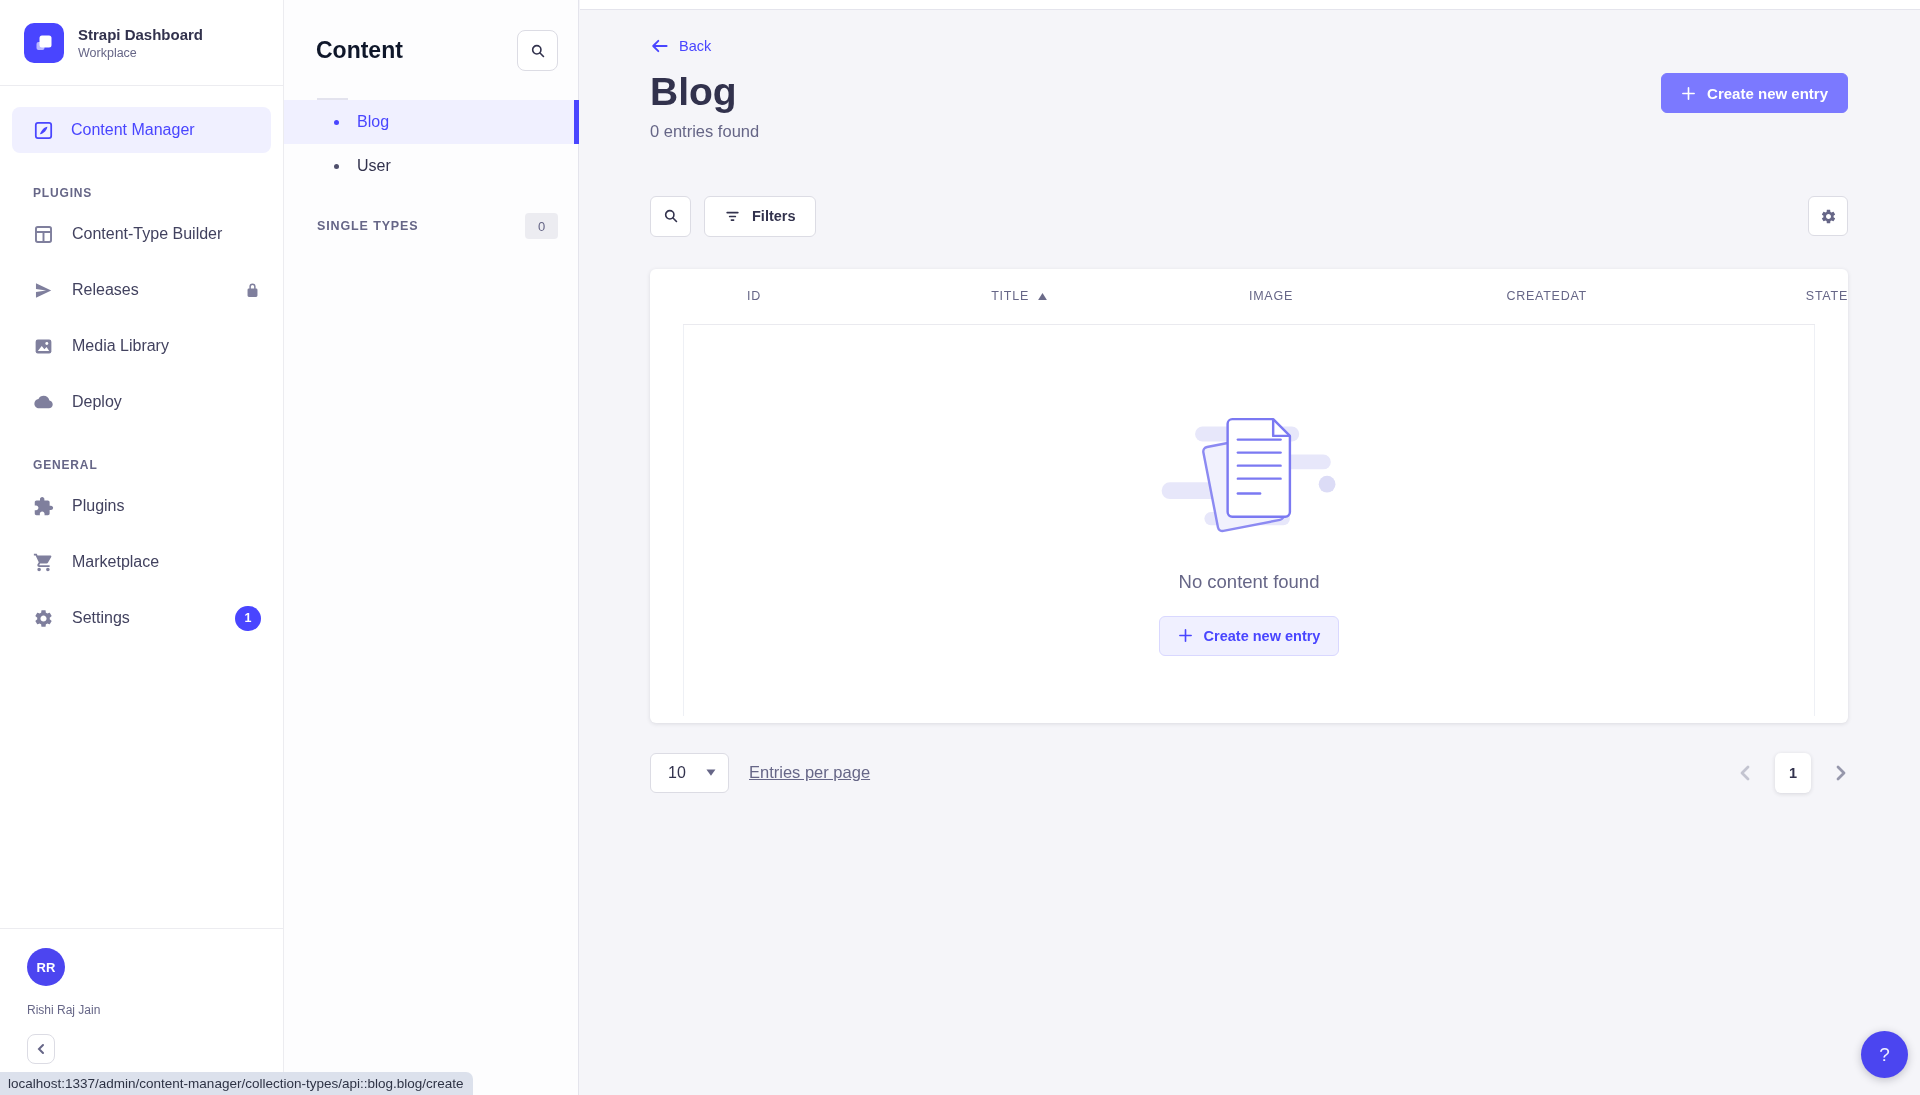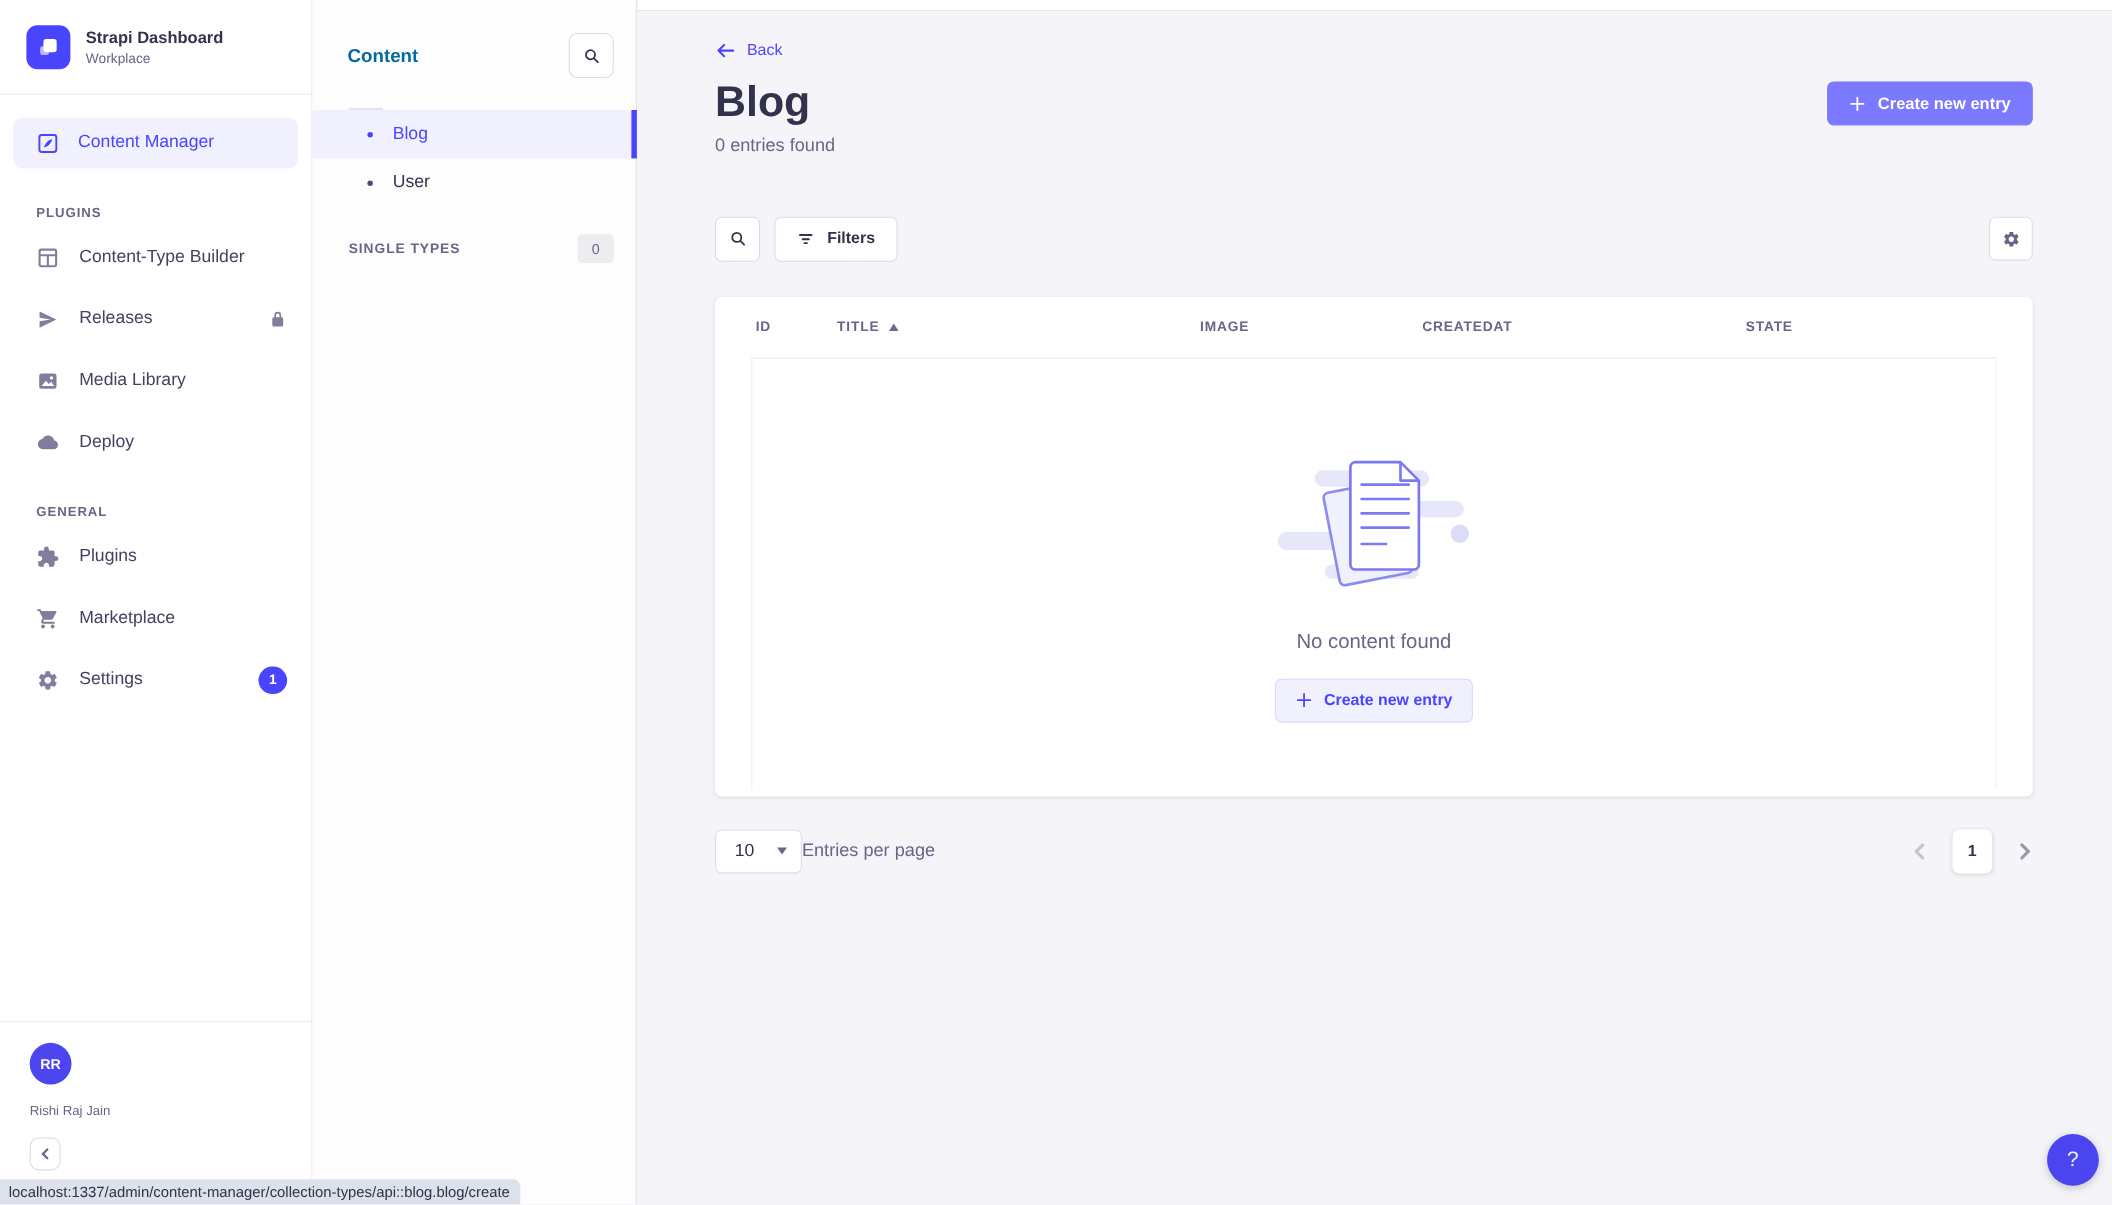--- a/index.html
+++ b/index.html
@@ -52,21 +52,21 @@
     width:28px; height:30px; border:1px solid #dcdce4; border-radius:8px; background:#fff;
     display:flex; align-items:center; justify-content:center; cursor:pointer;
   }
 
   
   .panel2 {
     position:absolute; left:284px; top:0; width:295px; height:1095px;
     background:#fdfdfe; border-right:1px solid #e4e4ec;
   }
   .panel2-head { display:flex; align-items:center; justify-content:space-between; padding:30px 20px 0 32px; }
-  .panel2-title { font-size:17px; font-weight:700; color:#0369a1; }
+  .panel2-title { font-size:23px; font-weight:700; color:#0f172a; }
   .sq-btn {
     width:41px; height:41px; background:#fff; border:1px solid #dcdce4; border-radius:8px;
     display:flex; align-items:center; justify-content:center; cursor:pointer;
   }
   .panel2-divider { width:31px; height:2px; background:#e3e3ee; margin:27px 0 0 33px; }
   .group-head { display:flex; align-items:center; justify-content:space-between; padding:24px 20px 12px 33px; }
   .group-label { font-size:12.5px; font-weight:700; color:#666687; letter-spacing:.07em; }
   .count-badge {
     min-width:33px; height:26px; background:#ececf1; border-radius:4px; color:#666687;
     font-size:13px; display:flex; align-items:center; justify-content:center; padding:0 8px;
@@ -101,21 +101,21 @@
     background:#fff; border:1px solid #dcdce4; border-radius:6px; color:#32324d;
     font-size:14.5px; font-weight:600; cursor:pointer; font-family:"Liberation Sans", sans-serif;
   }
   .toolbar-right { margin-left:auto; }
 
   .table-card {
     margin:32px 72px 0 70px; background:#fff; border-radius:6px;
     box-shadow:0 1px 4px rgba(33,33,52,.12);
   }
   .thead { height:55px; display:flex; align-items:center; padding-left:37px; }
-  .th { font-size:12.5px; font-weight:700; color:#666687; letter-spacing:.06em; display:flex; align-items:center; gap:9px; }
+  .th { font-size:12.5px; font-weight:400; color:#666687; letter-spacing:.06em; display:flex; align-items:center; gap:9px;justify-content:flex-end; }
   .th.c-id { width:74px; }
   .th.c-title { width:286px; cursor:pointer; }
   .th.c-image { width:202px;margin-left:44px; }
   .th.c-created { width:294px; }
   .th.c-state { flex:1; }
   .thead-rule { margin:0 33px; border-bottom:1px solid #eaeaef; }
   .tbody {
     margin:0 33px; height:391px; border-left:1px solid #eef0f5; border-right:1px solid #eef0f5;
     display:flex; flex-direction:column; align-items:center; justify-content:flex-start; padding-top:83px;
   }
@@ -126,21 +126,21 @@
     background:#f0f0ff; border:1px solid #d9d8ff; border-radius:6px; color:#4945ff;
     font-size:14.5px; font-weight:600; cursor:pointer; font-family:"Liberation Sans", sans-serif;
   }
 
   .pagination { display:flex; align-items:center; padding:0 72px 0 70px; margin-top:30px; }
   .page-size-select {
     width:79px; height:40px; background:#fff; border:1px solid #dcdce4; border-radius:6px;
     display:flex; align-items:center; justify-content:space-between; padding:0 12px 0 17px;
     font-size:16px; color:#32324d; cursor:pointer;
   }
-  .page-size-label { margin-left:0; font-size:16.5px; color:#666687; }
+  .page-size-label { margin-left:20px; font-size:16.5px; color:#666687;text-decoration:underline; }
   .pag-right { margin-left:auto; display:flex; align-items:center; gap:23px; }
   .chev { cursor:pointer; }
   .page-btn {
     width:36px; height:40px; background:#fff; border-radius:6px;
     box-shadow:0 1px 4px rgba(33,33,52,.14); font-size:14.5px; font-weight:700; color:#32324d;
     display:flex; align-items:center; justify-content:center; cursor:pointer; border:none;
     font-family:"Liberation Sans", sans-serif;
   }
 
   .help-fab {

